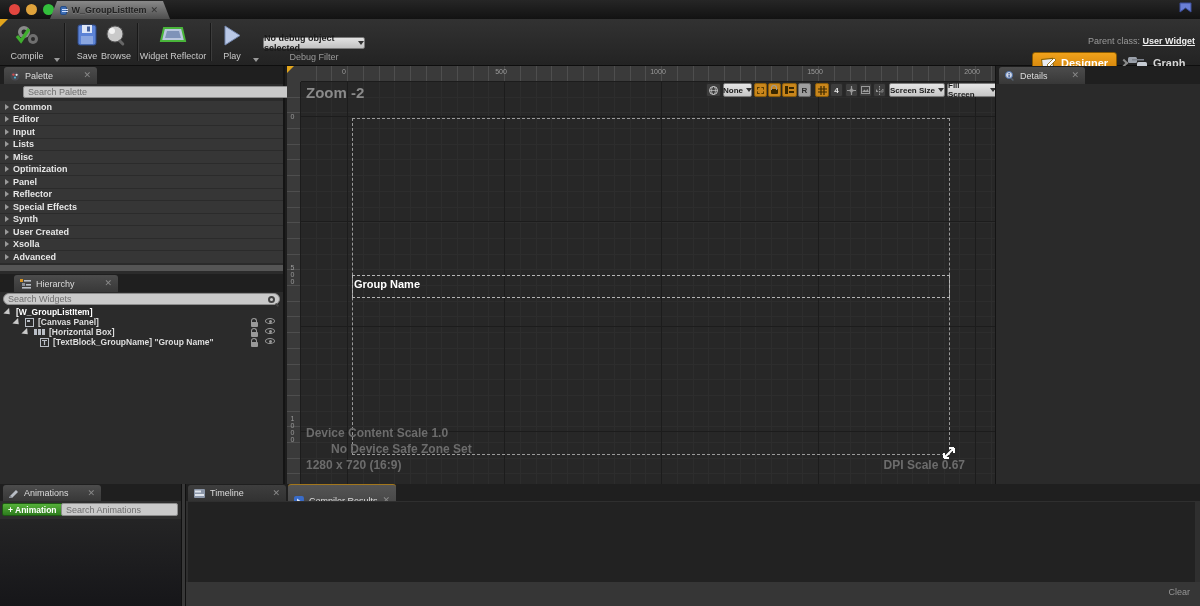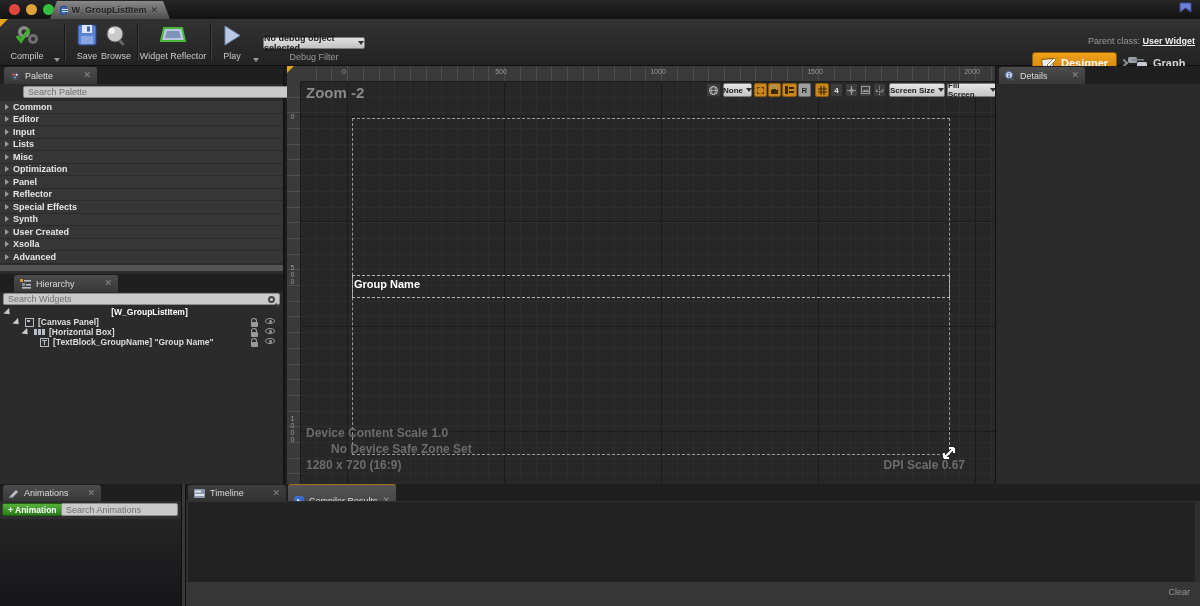--- a/index.html
+++ b/index.html
@@ -336,28 +336,28 @@
           <rect x="0" y="0" width="3" height="3" fill="#d79422"></rect>
           <rect x="4" y="1" width="7" height="1.6" fill="#b9bec6"></rect>
           <rect x="2" y="4" width="3" height="3" fill="#8b9099"></rect>
           <rect x="6" y="5" width="5" height="1.6" fill="#b9bec6"></rect>
           <rect x="2" y="8" width="9" height="1.6" fill="#b9bec6"></rect>
         </svg>
         <span class="lbl">Hierarchy</span>
         <span class="x light"></span>
       </div>
     </div>
-    <div class="searchbox abs" style="left:3px;top:227px;width:277px;height:12px;">
+    <div class="searchbox abs" style="left:3px;top:227px;width:277px;height:12px;border-radius:6px;">
       <input placeholder="Search Widgets" style="">
       <span class="mag"></span>
     </div>
     <div class="abs" style="left:0;top:241px;width:283px;">
       <div class="hrow" style="padding-left:4px;">
         <span class="tri-open"></span>
-        <span class="lbl" style="color:#fff;text-align:center;">[W_GroupListItem]</span>
+        <span class="lbl" style="color:#fff;">[W_GroupListItem]</span>
       </div>
       <div class="hrow" style="padding-left:13px;">
         <span class="tri-open"></span>
         <svg width="9" height="9" viewBox="0 0 9 9">
             <rect x="0.5" y="0.5" width="8" height="8" fill="none" stroke="#b9bec6"></rect>
             <rect x="2" y="2" width="3" height="2" fill="#b9bec6"></rect>
           </svg>
         <span class="lbl">[Canvas Panel]</span>
         <span class="eyelock">
             <span class="lockico"></span>

